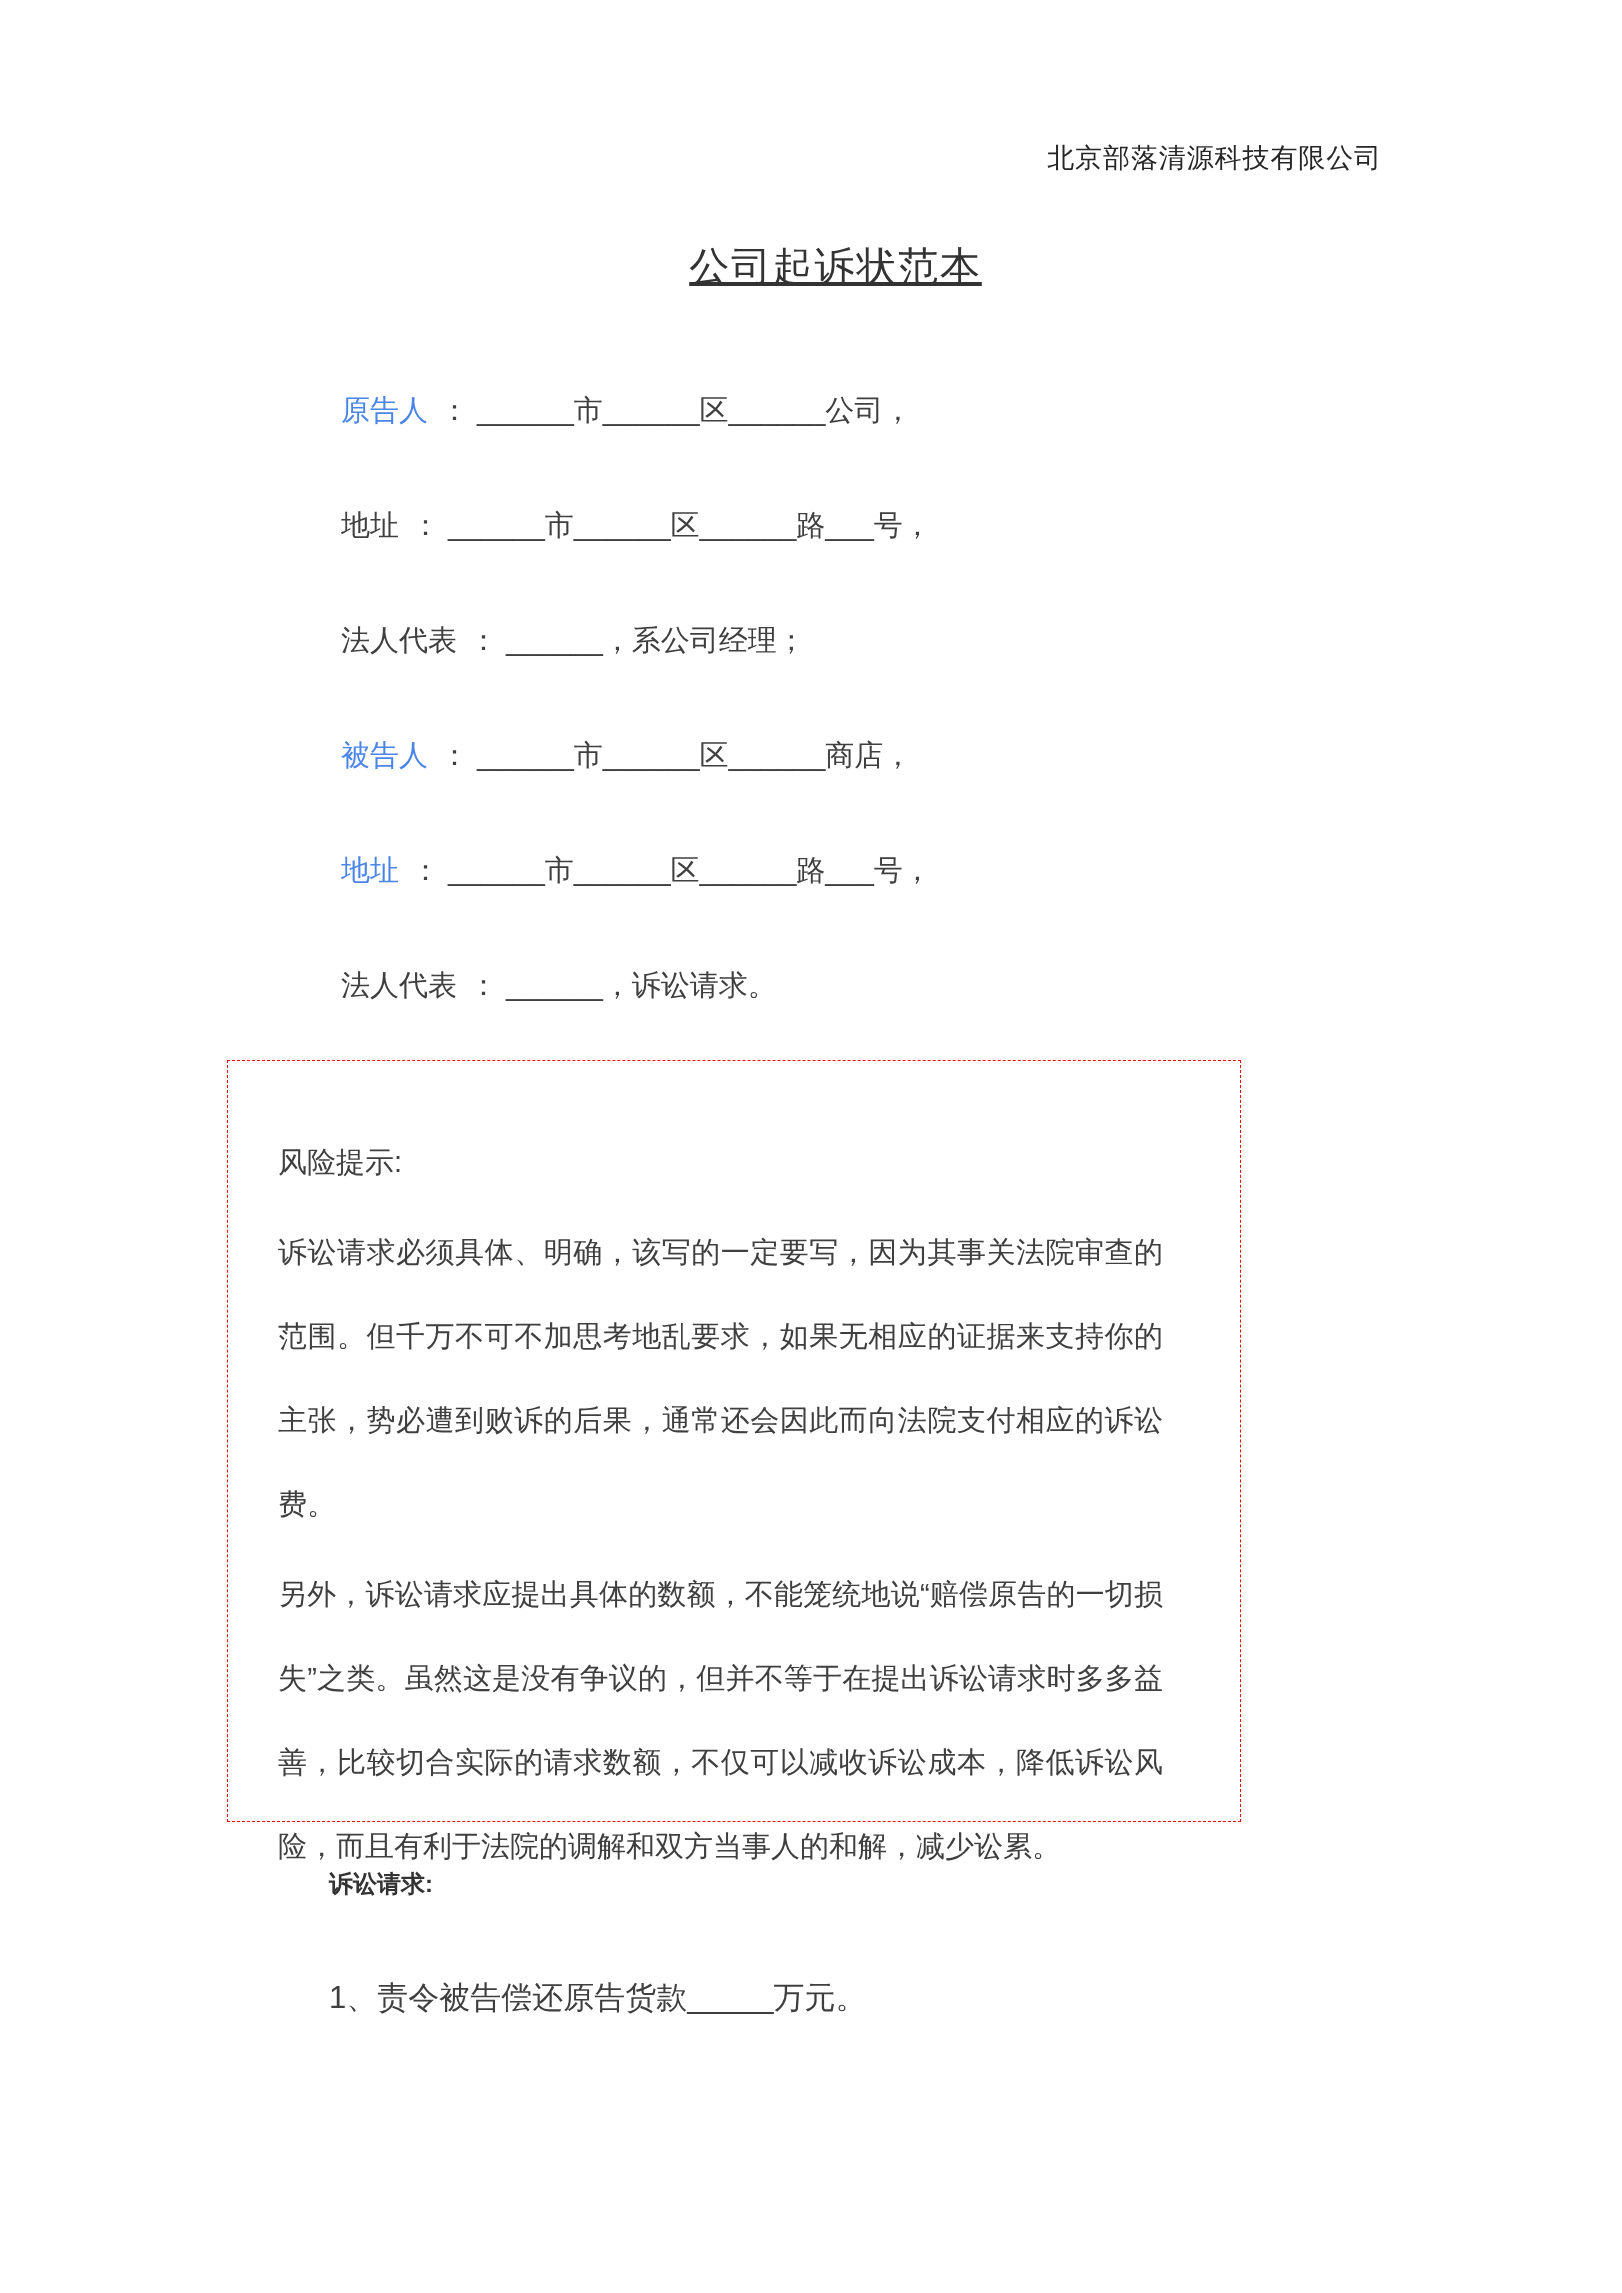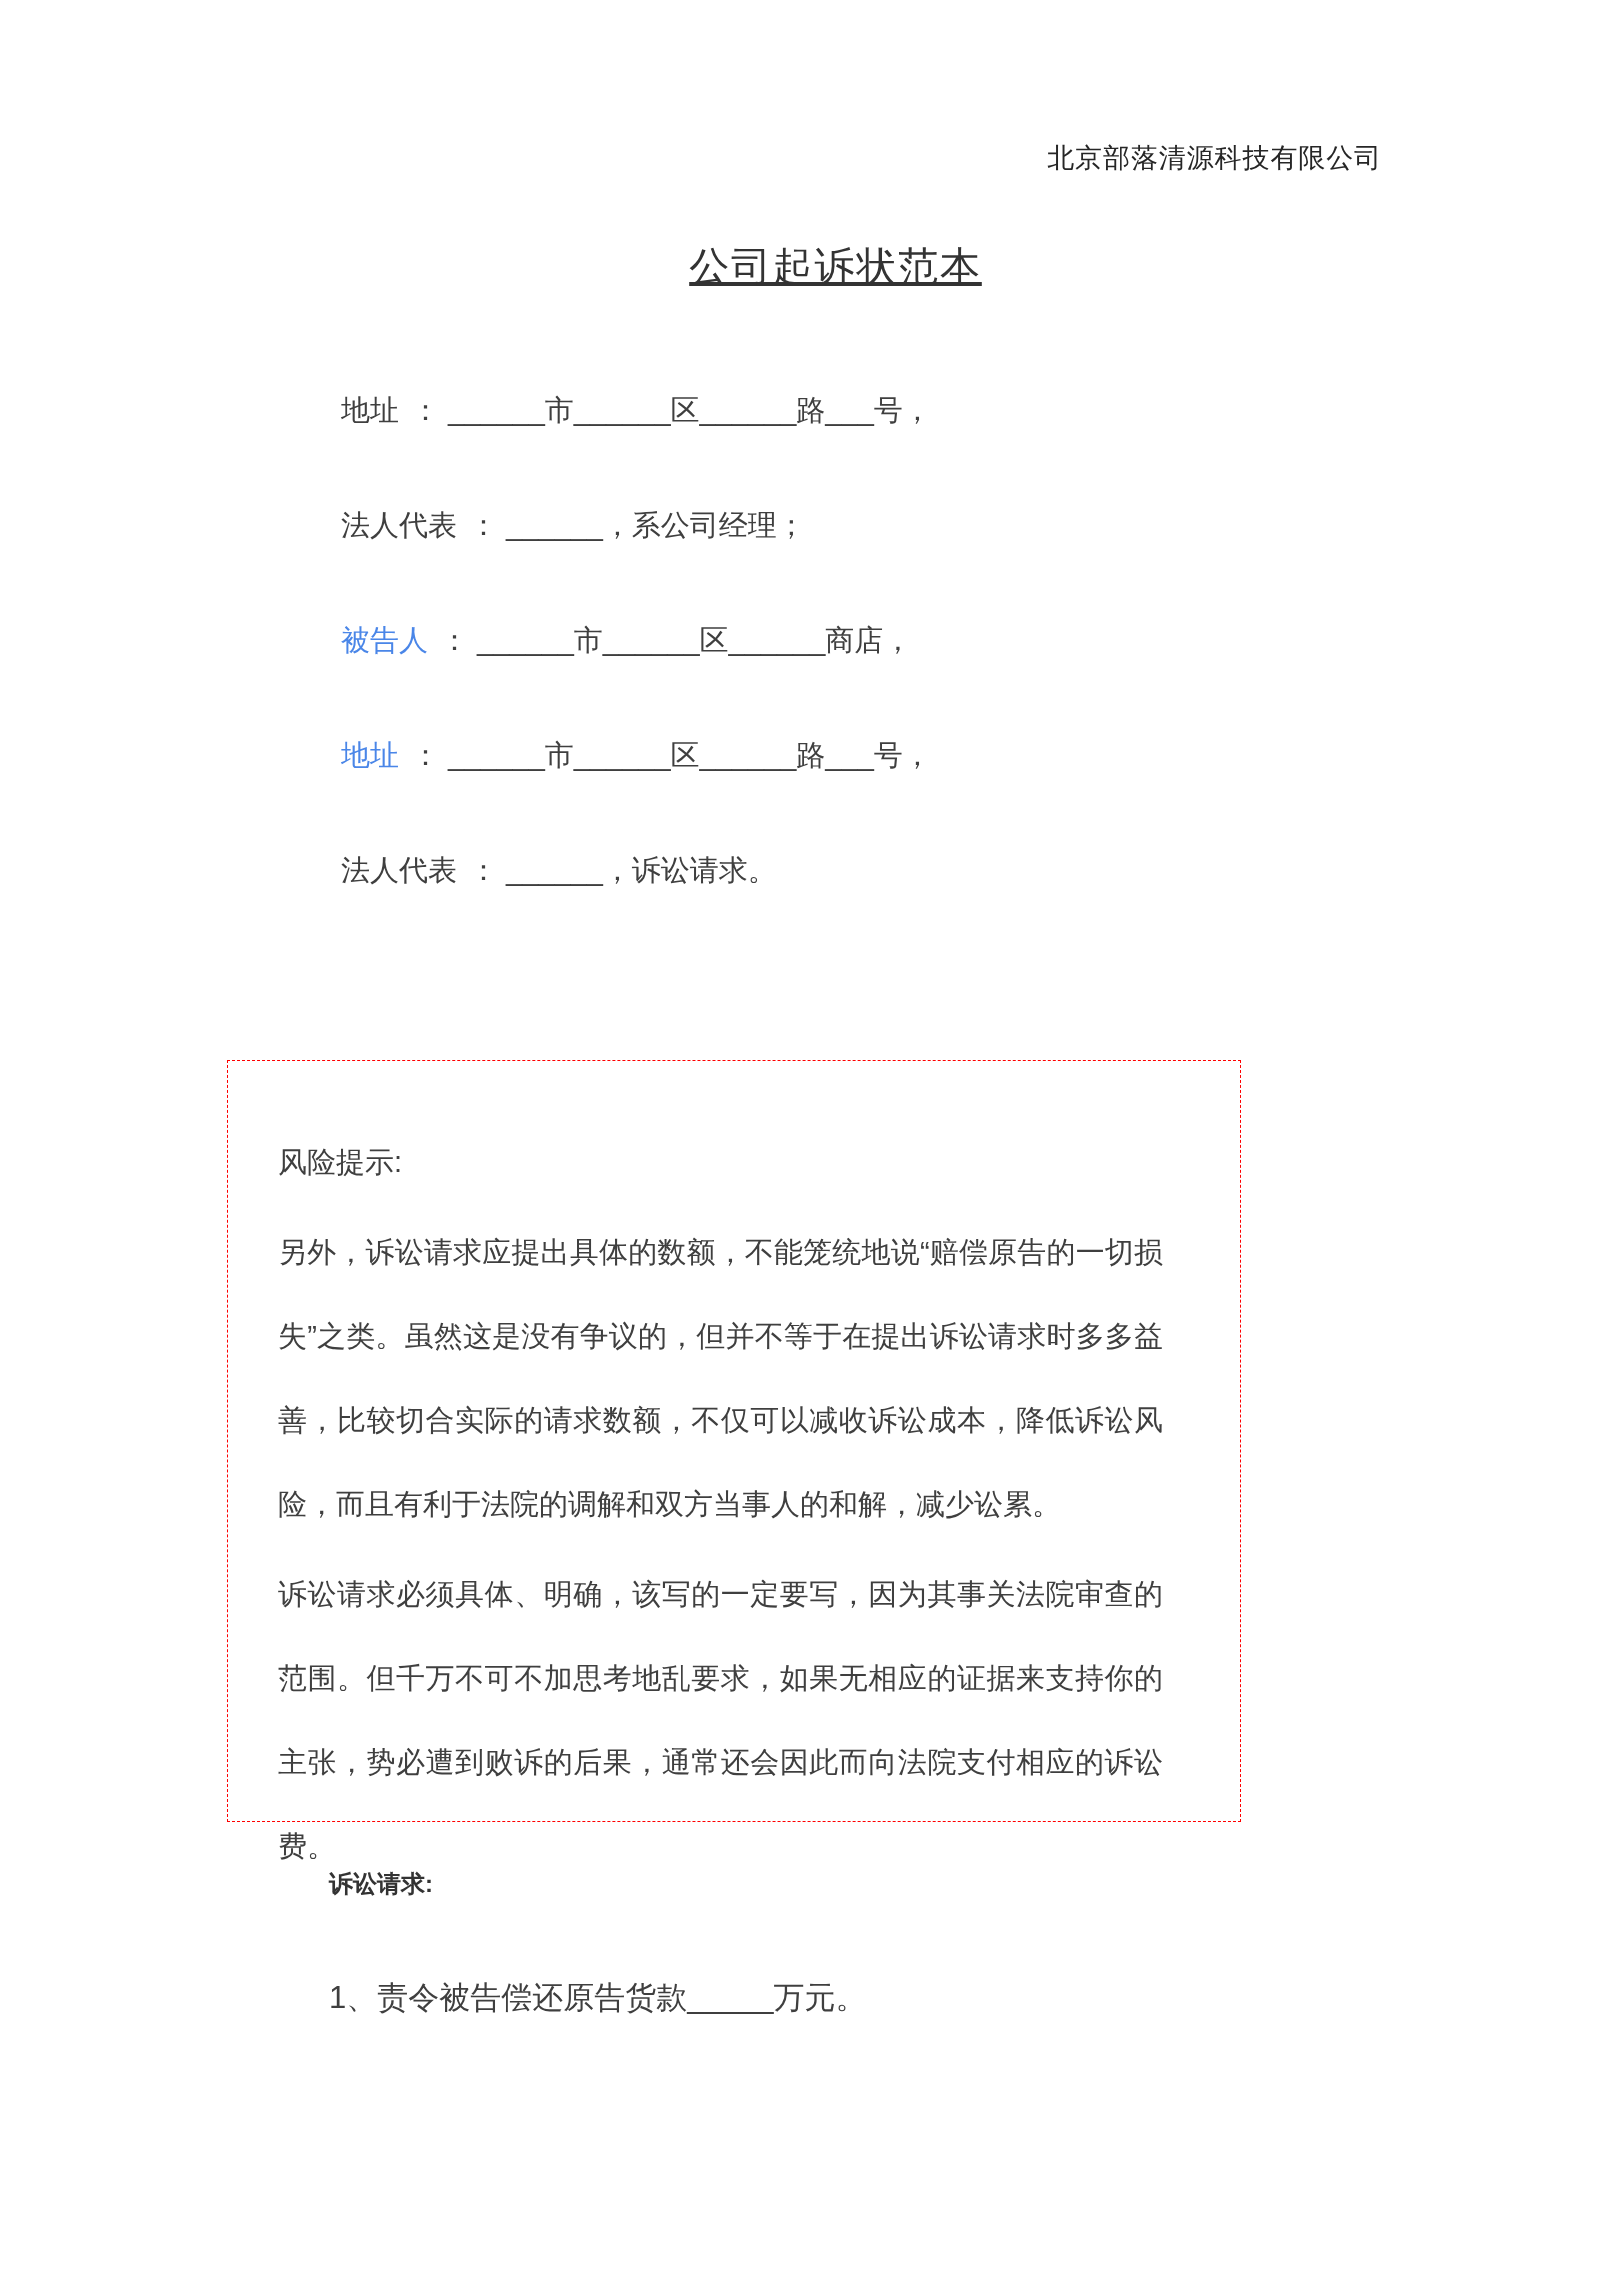--- a/index.html
+++ b/index.html
@@ -91,36 +91,37 @@
 </head>
 <body>
 
 <div class="page">
 
   <div class="header-company">北京部落清源科技有限公司</div>
 
   <h1 class="doc-title">公司起诉状范本</h1>
 
   <div class="party-section">
+    <p class="party-line"><span class="accent">原告人</span><span>： ______市______区______公司，</span></p>
 
     <p class="party-line"><span>地址</span><span>： ______市______区______路___号，</span></p>
 
     <p class="party-line"><span>法人代表</span><span>： ______，系公司经理；</span></p>
 
     <p class="party-line"><span class="accent">被告人</span><span>： ______市______区______商店，</span></p>
 
     <p class="party-line"><span class="accent">地址</span><span>： ______市______区______路___号，</span></p>
 
     <p class="party-line"><span>法人代表</span><span>： ______，诉讼请求。</span></p>
   </div>
 
   <div class="risk-box">
     <p class="risk-heading">风险提示:</p>
+    <p class="risk-para">诉讼请求必须具体、明确，该写的一定要写，因为其事关法院审查的范围。但千万不可不加思考地乱要求，如果无相应的证据来支持你的主张，势必遭到败诉的后果，通常还会因此而向法院支付相应的诉讼费。</p>
     <p class="risk-para">另外，诉讼请求应提出具体的数额，不能笼统地说“赔偿原告的一切损失”之类。虽然这是没有争议的，但并不等于在提出诉讼请求时多多益善，比较切合实际的请求数额，不仅可以减收诉讼成本，降低诉讼风险，而且有利于法院的调解和双方当事人的和解，减少讼累。</p>
-    <p class="risk-para">诉讼请求必须具体、明确，该写的一定要写，因为其事关法院审查的范围。但千万不可不加思考地乱要求，如果无相应的证据来支持你的主张，势必遭到败诉的后果，通常还会因此而向法院支付相应的诉讼费。</p>
   </div>
 
   <p class="claims-heading">诉讼请求:</p>
 
   <p class="claim-item">1、责令被告偿还原告货款_____万元。</p>
 
 </div>
 
 
 </body></html>

